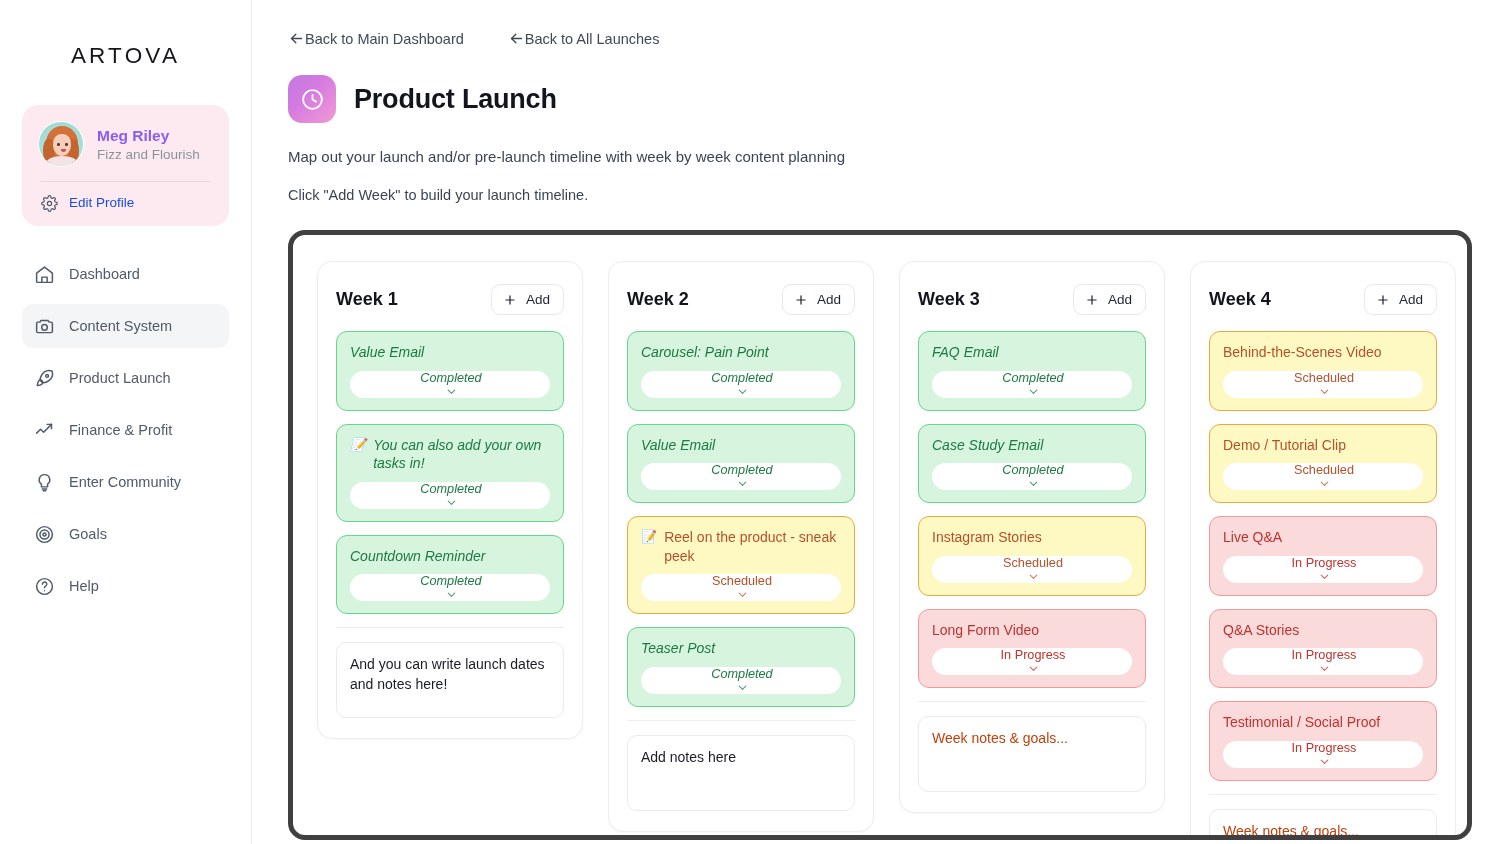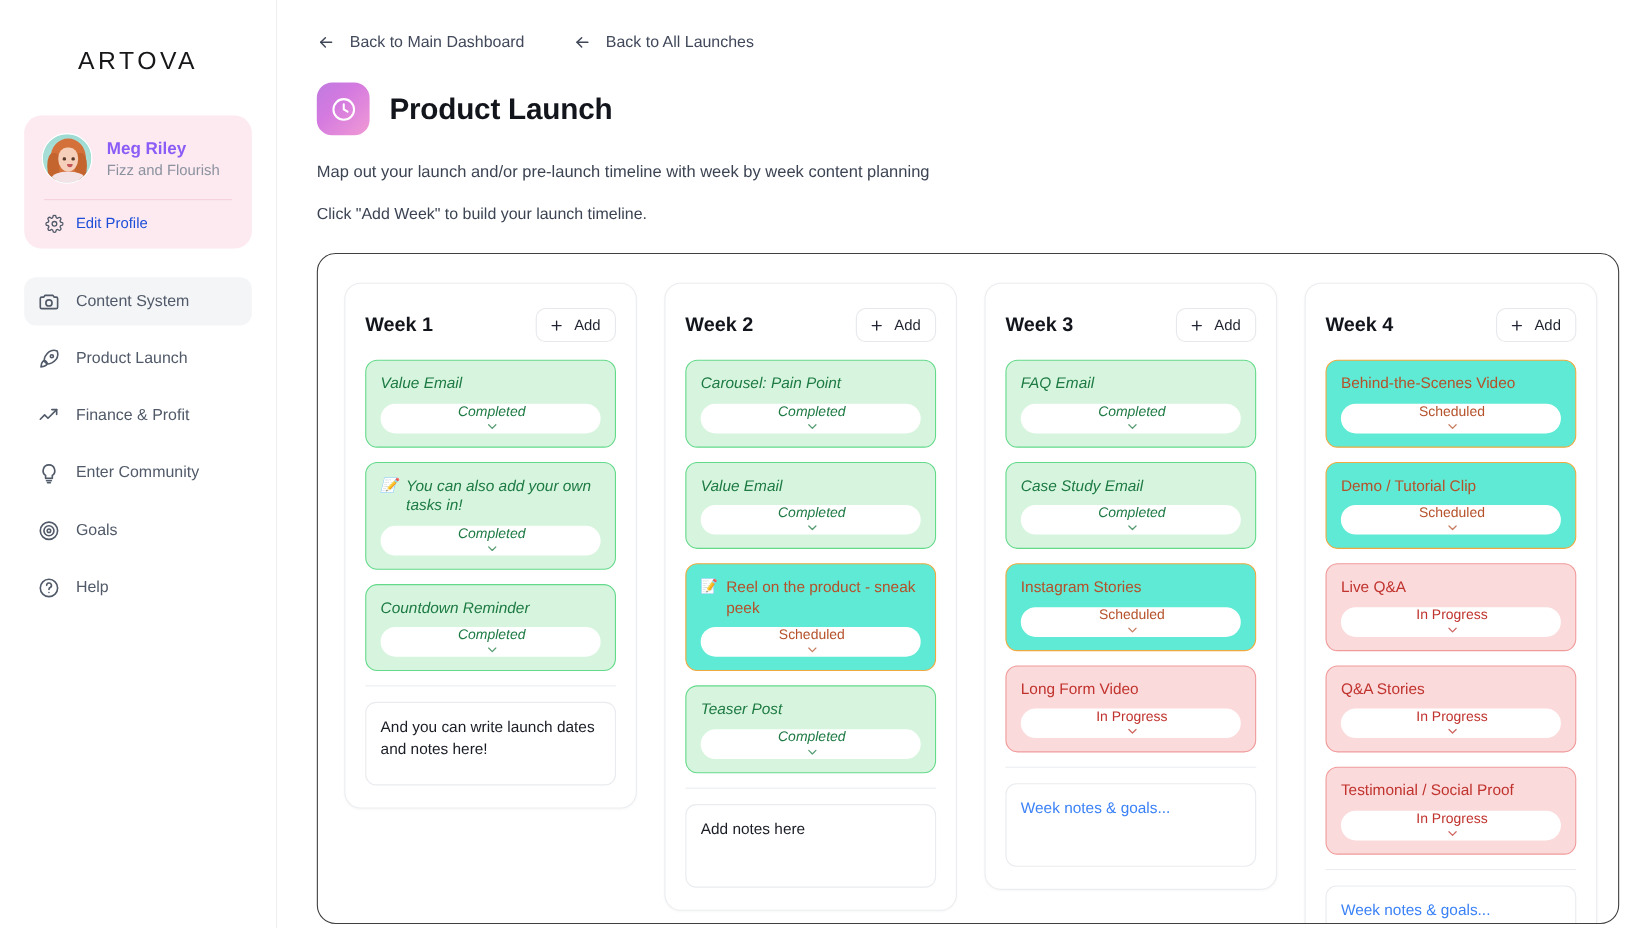--- a/index.html
+++ b/index.html
@@ -116,21 +116,21 @@
   .nav-help { margin-top: 30px; }
 
   
   .main {
     flex: 1; height: 844px; overflow: hidden;
     padding: 30px 0 0 0; background: #ffffff;
     position: relative;
   }
   .backlinks { display: flex; align-items: center; gap: 0; padding-left: 36px; }
   .backlink {
-    display: flex; align-items: center; gap: 13px;
+    display: flex; align-items: center; 
     font-size: 14.5px; color: #40485a; cursor: pointer;
     margin-right: 44px;
   }
   .arrow-ico { width: 17px; height: 17px; display: block; color: #3f4757; }
 
   .title-row {
     display: flex; align-items: center; gap: 18px;
     padding-left: 36px; margin-top: 28px;
   }
   .title-badge {
@@ -147,21 +147,21 @@
     padding-left: 36px; margin-top: 25px;
     font-size: 15px; color: #3c4453;
   }
   .hint {
     padding-left: 36px; margin-top: 22px;
     font-size: 14.5px; color: #3c4453;
   }
 
   .board-outer {
     margin: 27px 28px 0 36px;
-    border: 1px solid #404040;
+    border: 5px solid #404040;
     border-radius: 17px;
     padding: 26px 24px 24px 24px;
     height: 610px;
     overflow: hidden;
     background: #fff;
   }
   .board {
     display: flex; gap: 25px; align-items: flex-start;
     height: 100%;
   }
@@ -199,32 +199,32 @@
     background: #ffffff; border-radius: 999px;
     height: 27px; display: flex; align-items: center;
     justify-content: space-between;
     padding: 0 11px 0 13px; font-size: 12.7px; cursor: pointer; flex-direction: column;
   }
   .chev-ico { width: 13px; height: 13px; display: block; opacity: 0.75; }
 
   
   .task.completed { background: #d7f5de; border-color: #63d98a; font-style: italic; }
   .task.completed .task-title, .task.completed .status-sel { color: #1d7a43; }
-  .task.scheduled { background: #5eead4; border-color: #f0a93e; }
+  .task.scheduled { background: #fef9c3; border-color: #f0a93e; }
   .task.scheduled .task-title, .task.scheduled .status-sel { color: #b5512a; }
   .task.inprogress { background: #fbdadb; border-color: #f09a9a; }
   .task.inprogress .task-title, .task.inprogress .status-sel { color: #c0332e; }
 
   .col-div { height: 1px; background: #ebedf0; margin: 5px 0 14px 0; }
   .notes {
     border: 1px solid #e9ebee; border-radius: 10px;
     min-height: 76px; padding: 12px 13px;
     font-size: 14px; line-height: 1.4; color: #1a1d25;
   }
-  .notes.ph { color: #3b82f6; }
+  .notes.ph { color: #c2410c; }
 </style>
 </head>
 <body>
 
 <div class="app">
 
   <aside class="sidebar">
 
     <div class="brand">
       <div class="logo-word">ARTOVA</div>
@@ -254,20 +254,29 @@
             <circle cx="12" cy="12" r="3"></circle>
             <path d="M19.4 15a1.65 1.65 0 0 0 .33 1.82l.06.06a2 2 0 1 1-2.83 2.83l-.06-.06a1.65 1.65 0 0 0-1.82-.33 1.65 1.65 0 0 0-1 1.51V21a2 2 0 1 1-4 0v-.09A1.65 1.65 0 0 0 9 19.4a1.65 1.65 0 0 0-1.82.33l-.06.06a2 2 0 1 1-2.83-2.83l.06-.06a1.65 1.65 0 0 0 .33-1.82 1.65 1.65 0 0 0-1.51-1H3a2 2 0 1 1 0-4h.09A1.65 1.65 0 0 0 4.6 9a1.65 1.65 0 0 0-.33-1.82l-.06-.06a2 2 0 1 1 2.83-2.83l.06.06A1.65 1.65 0 0 0 9 4.6a1.65 1.65 0 0 0 1-1.51V3a2 2 0 1 1 4 0v.09a1.65 1.65 0 0 0 1 1.51 1.65 1.65 0 0 0 1.82-.33l.06-.06a2 2 0 1 1 2.83 2.83l-.06.06a1.65 1.65 0 0 0-.33 1.82V9a1.65 1.65 0 0 0 1.51 1H21a2 2 0 1 1 0 4h-.09a1.65 1.65 0 0 0-1.51 1z"></path>
           </svg>
         </span>
         <span>Edit Profile</span>
       </div>
     </div>
 
     <nav class="nav">
 
+      <div class="nav-item">
+        <span>
+          <svg class="nav-icon" viewBox="0 0 24 24" fill="none" stroke="currentColor" stroke-width="1.7" stroke-linecap="round" stroke-linejoin="round">
+            <path d="M3 10.5 12 3.5l9 7V20a1 1 0 0 1-1 1H4a1 1 0 0 1-1-1z"></path>
+            <path d="M9 21v-6h6v6"></path>
+          </svg>
+        </span>
+        <span class="lbl">Dashboard</span>
+      </div>
 
 
       <div class="nav-item active">
         <span>
           <svg class="nav-icon" viewBox="0 0 24 24" fill="none" stroke="currentColor" stroke-width="1.7" stroke-linecap="round" stroke-linejoin="round">
             <path d="M3 8.5A1.5 1.5 0 0 1 4.5 7h2.2l1.1-1.8h8.4L17.3 7h2.2A1.5 1.5 0 0 1 21 8.5v9A1.5 1.5 0 0 1 19.5 19h-15A1.5 1.5 0 0 1 3 17.5z"></path>
             <circle cx="12" cy="13" r="3.2"></circle>
           </svg>
         </span>
         <span class="lbl">Content System</span>

